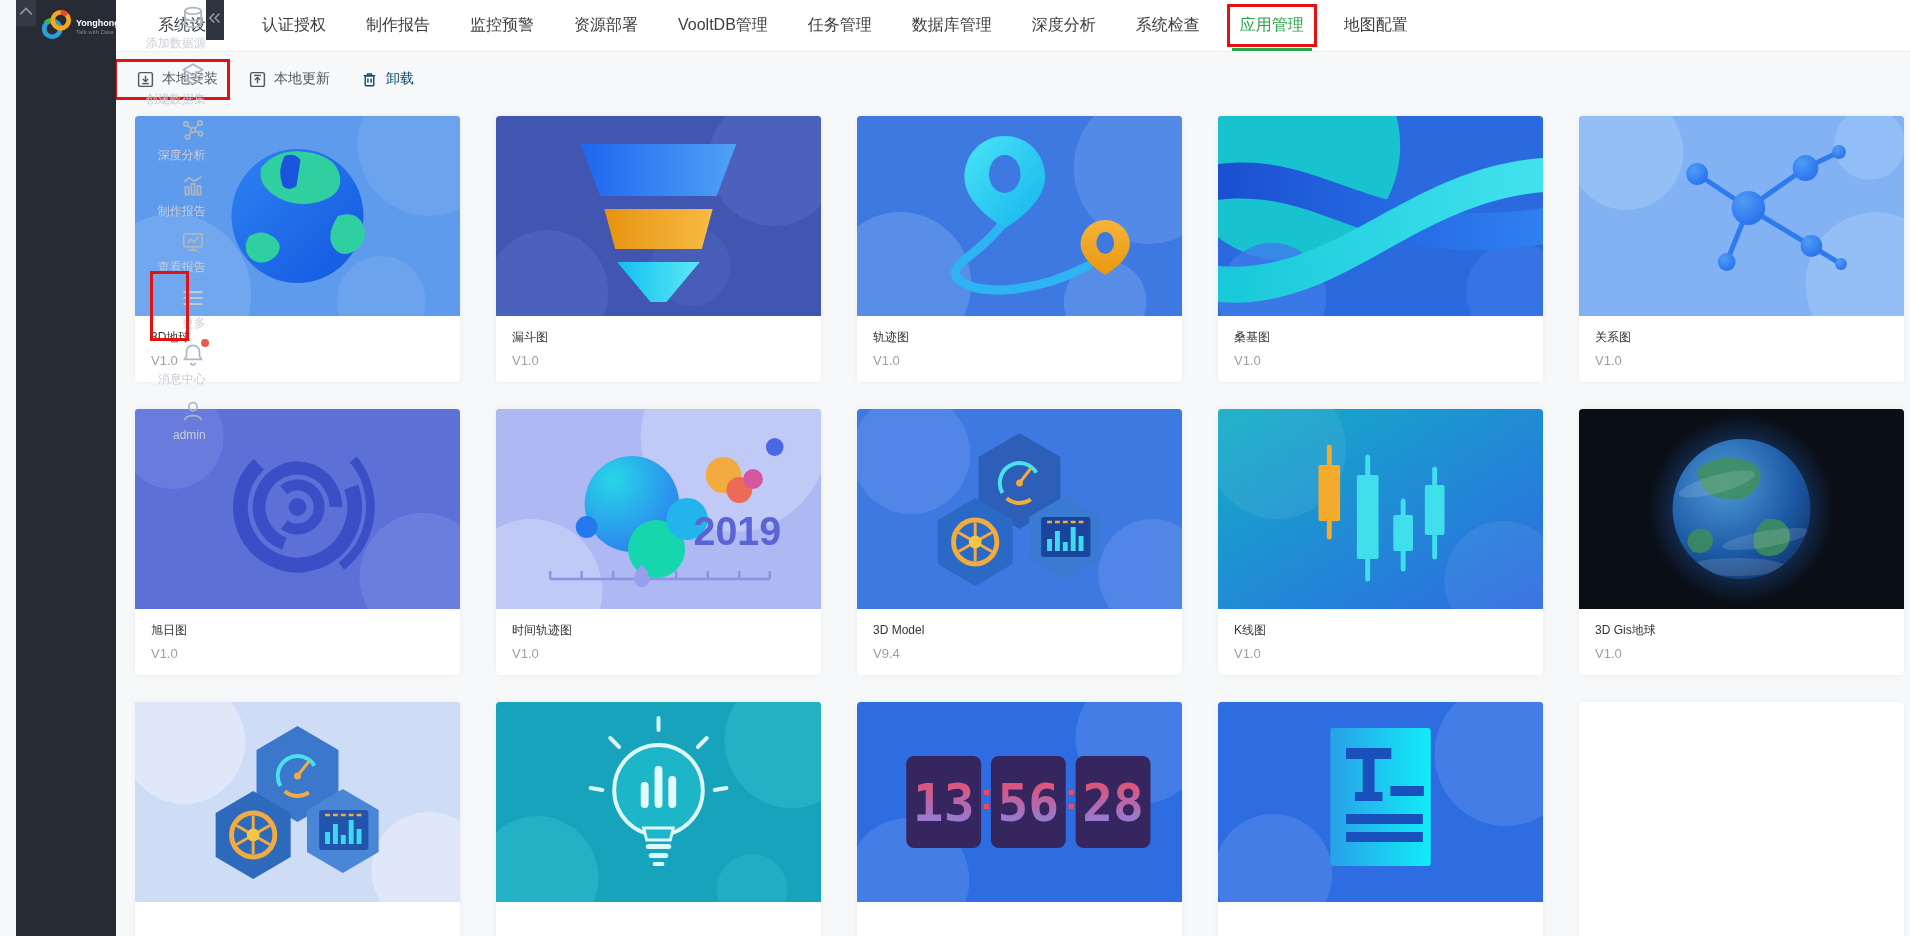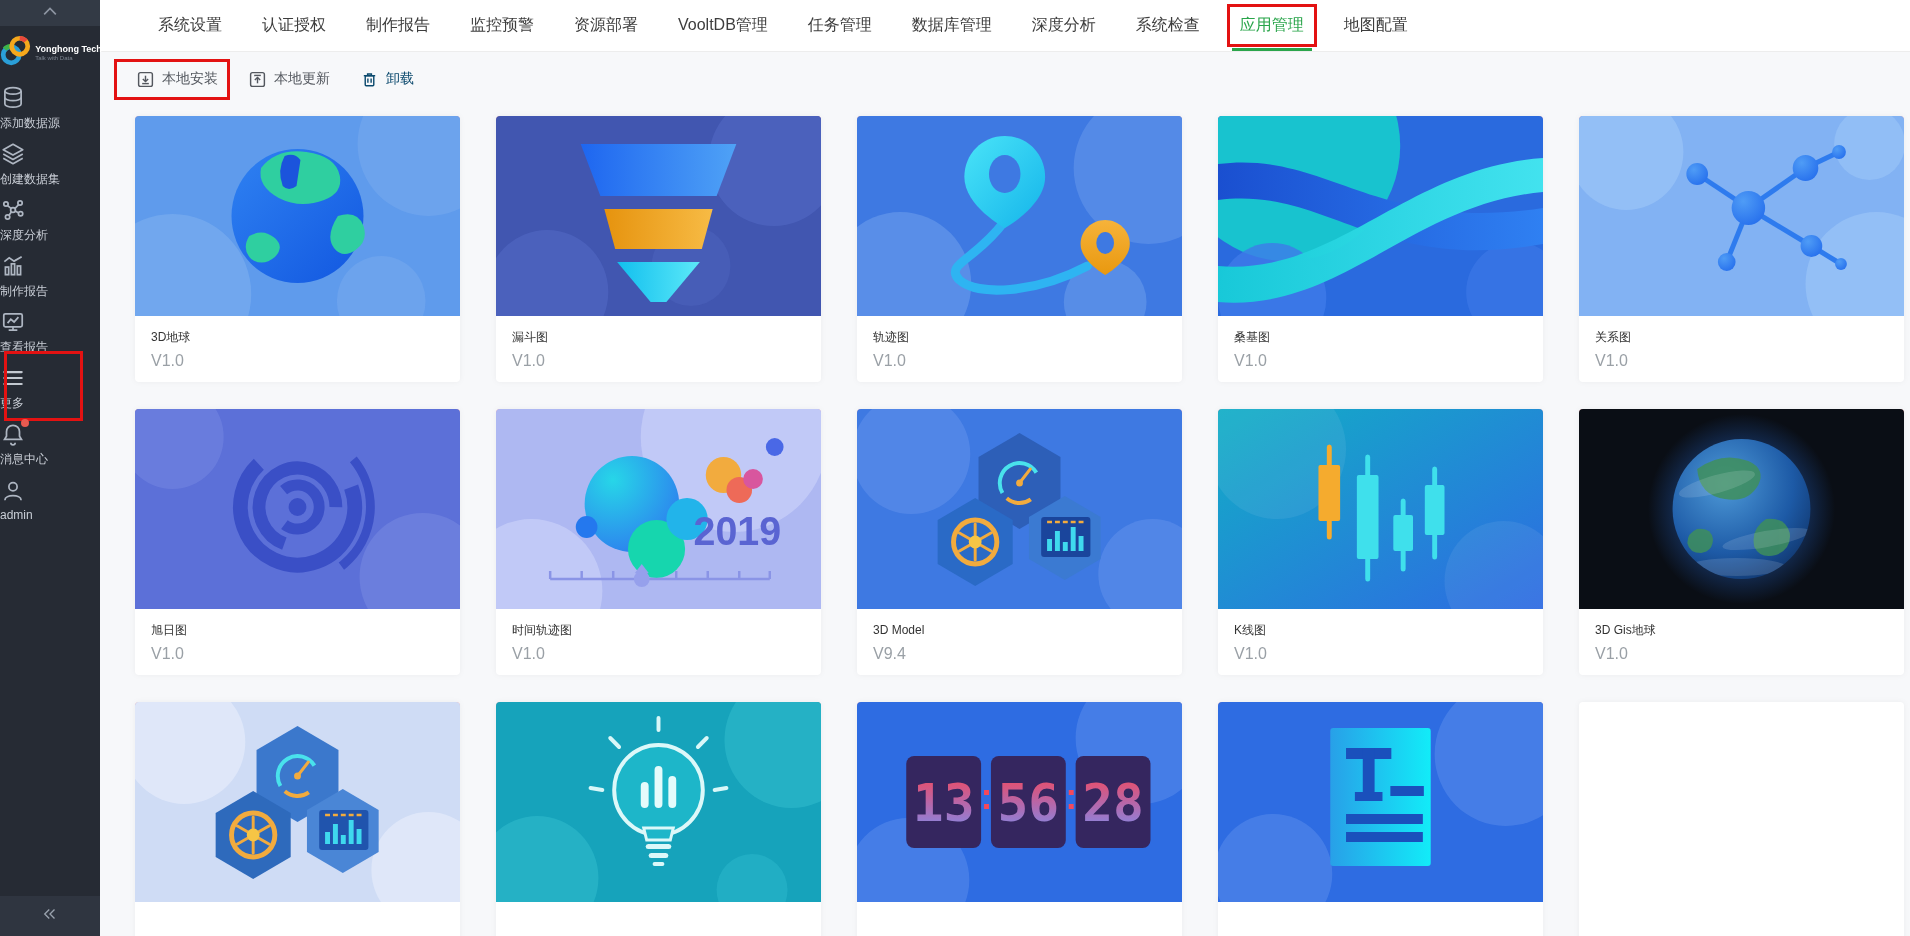--- a/index.html
+++ b/index.html
@@ -1,28 +1,28 @@
 <!DOCTYPE html>
 <html><head>
 <meta charset="utf-8">
 <style>
   :root{ --red:#e31212; --green:#2aa54b; }
   *{margin:0;padding:0;box-sizing:border-box;}
   html,body{width:1910px;height:936px;overflow:hidden;font-family:"Liberation Sans",sans-serif;background:#f7f8fa;}
   .page{position:relative;width:1910px;height:936px;}
 
   
-  .sidebar{position:absolute;left:0;top:0;width:100px;height:936px;background:#262b34;display:flex;flex-direction:column;z-index:6;}
+  .sidebar{position:absolute;left:16px;top:0;width:100px;height:936px;background:#262b34;display:flex;flex-direction:row;z-index:6;}
   .sb-top{height:26px;background:#333a45;display:flex;align-items:center;justify-content:center;cursor:pointer;flex:0 0 auto;}
   .sb-logo{height:54px;display:flex;align-items:center;justify-content:center;gap:3px;padding:0 3px;flex:0 0 auto;}
   .logo-text{display:flex;flex-direction:column;line-height:1.15;}
   .logo-brand{color:#ffffff;font-size:9px;font-weight:bold;white-space:nowrap;}
   .logo-tag{color:#7d8590;font-size:6px;white-space:nowrap;}
   .sb-items{display:flex;flex-direction:column;flex:0 0 auto;}
-  .sb-item{height:56px;display:flex;flex-direction:column;align-items:flex-start;justify-content:center;gap:4px;cursor:pointer;position:relative;}
+  .sb-item{height:56px;display:flex;flex-direction:column;align-items:flex-end;justify-content:center;gap:4px;cursor:pointer;position:relative;}
   .sb-item .lbl{font-size:12px;color:#c9ced6;white-space:nowrap;}
   .icon-wrap{position:relative;width:26px;height:26px;}
   .icon-wrap svg{width:26px;height:26px;display:block;}
   .badge-dot{position:absolute;top:-2px;right:-3px;width:8px;height:8px;border-radius:50%;background:#e85a50;}
   .sb-spacer{flex:1;}
   .sb-bottom{height:40px;background:#2f3540;display:flex;align-items:center;justify-content:center;cursor:pointer;flex:0 0 auto;}
   .sb-anno{position:absolute;left:4px;right:17px;top:-9px;bottom:-5px;border:3px solid var(--red);pointer-events:none;}
 
   
   .main{position:absolute;left:88px;top:0;width:1874px;height:936px;}
@@ -37,21 +37,21 @@
   .tbtn svg{width:19px;height:19px;display:block;}
   .tbtn.disabled{color:#0c4a6e;cursor:default;}
   .tbtn .anno{position:absolute;left:-22px;right:-12px;top:-11px;bottom:-11px;border:3px solid var(--red);pointer-events:none;}
 
   .cards{padding:10px 58px 0 47px;display:grid;grid-template-columns:repeat(5,1fr);column-gap:36px;row-gap:27px;}
   .card{background:#ffffff;border-radius:4px;overflow:hidden;box-shadow:0 0 6px rgba(0,0,0,.05);cursor:pointer;}
   .card-img{height:200px;background:#fca5a5;}
   .card-img svg{display:block;width:100%;height:200px;}
   .card-meta{padding:13px 16px 15px;}
   .card-title{font-size:12px;color:#333333;margin-bottom:9px;min-height:16px;line-height:16px;}
-  .card-ver{font-size:16px;color:#9aa0a6;min-height:13px;line-height:13px;}
+  .card-ver{font-size:13px;color:#9aa0a6;min-height:13px;line-height:13px;}
 
   .scrollbar{position:absolute;right:0;top:52px;bottom:0;width:14px;background:#eef0f2;}
   .scroll-thumb{position:absolute;left:2px;top:6px;width:9px;height:775px;background:#fbfbfc;border:1px solid #e2e4e6;border-radius:5px;}
 </style>
 </head>
 <body>
 
 <div class="page">
 
   <div class="sidebar">

